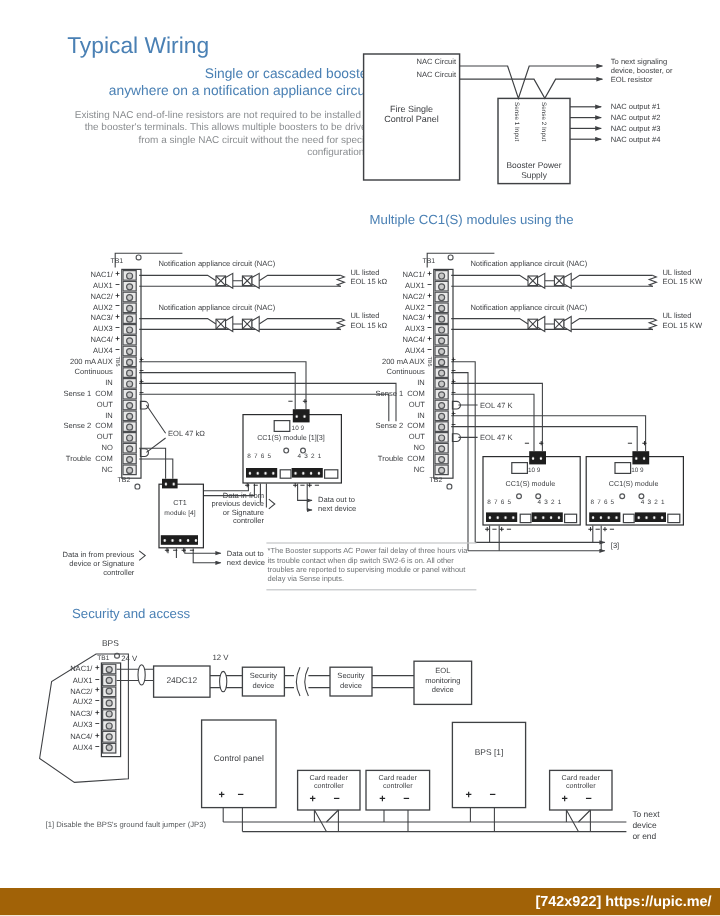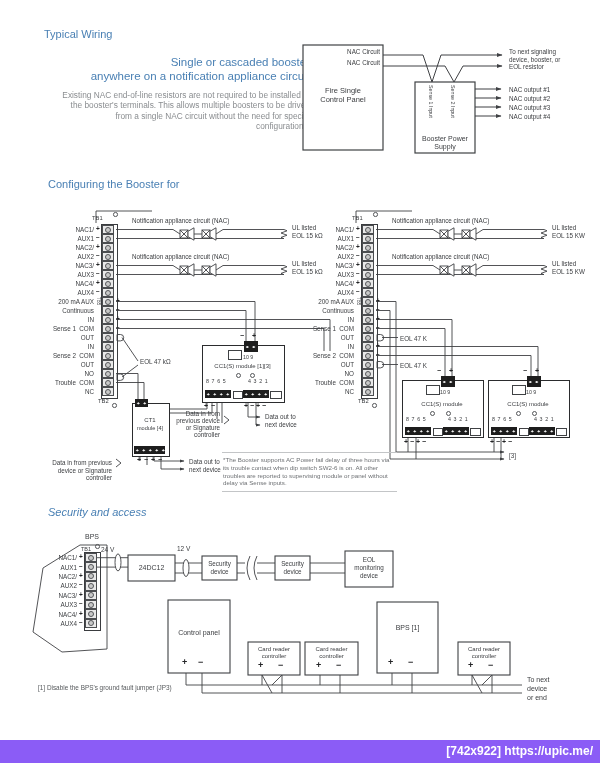--- a/index.html
+++ b/index.html
@@ -25,30 +25,30 @@
   .sec9 .trow{height:9.4px;flex:0 0 9.4px;}
   .tlab{width:62px;text-align:right;font-size:6.3px;color:#3b3d40;white-space:nowrap;line-height:7px;}
   .tsgl,.tsgr{width:8px;text-align:center;font-size:6.5px;font-weight:700;color:#232426;position:relative;top:-1px;}
   .tcell{width:10px;height:7.4px;border:1px solid #4b4d50;background:#e9e9e9;display:flex;
          align-items:center;justify-content:center;flex:0 0 10px;}
   .tcell::after{content:"";width:4px;height:4px;border:1px solid #55575a;border-radius:50%;background:#c9c9c9;}
   .tframe{position:absolute;border:1px solid #3a3c3f;}
   svg{position:absolute;left:0;top:0;overflow:visible;pointer-events:none;}
   .fnote{position:absolute;font-size:6.2px;line-height:7.8px;color:#6e7174;
          border-top:1px solid #c3c5c7;border-bottom:1px solid #c3c5c7;padding:3px 1px 4px 1px;}
-  #wm{position:absolute;left:0;top:740px;width:600px;height:23px;background:#8b5cf6;}
+  #wm{position:absolute;left:0;top:740px;width:600px;height:23px;background:#a16207;}
   #wm span{display:block;text-align:right;padding-right:7px;line-height:23px;font-size:12px;
            font-weight:700;color:#fff;}
 </style>
 </head>
 <body>
 
 <div id="page">
 
-  <span class="abs blue" style="left:44px;top:28px;font-size:11px;">Typical Wiring</span>
+  <span class="abs blue" style="left:56px;top:28px;font-size:19px;">Typical Wiring</span>
   <div class="abs blue ra" style="left:40px;top:55px;width:270px;font-size:11.5px;line-height:14px;">
     <div>Single or cascaded booster</div>
     <div>anywhere on a notification appliance circuit</div>
   </div>
   <div class="abs ra" style="left:60px;top:90px;width:250px;font-size:8.3px;line-height:10.3px;color:#8a8d90;">Existing NAC end-of-line resistors are not required to be installed at the booster's terminals. This allows multiple boosters to be driven from a single NAC circuit without the need for special configurations.</div>
 
   <div class="abs" style="left:300px;top:35px;width:298px;height:135px;">
     <svg width="298" height="135">
       <defs>
           <marker id="m1" markerWidth="7" markerHeight="6" refX="5" refY="2" orient="auto">
@@ -77,23 +77,23 @@
     <span class="lbl vtext" style="left:148px;top:50px;height:52px;font-size:5.3px;">Sense 2 Input</span>
     <span class="lbl ctr" style="left:112px;top:100px;width:66px;font-size:7px;">Booster Power</span>
     <span class="lbl ctr" style="left:112px;top:108px;width:66px;font-size:7px;">Supply</span>
     <span class="lbl" style="left:209px;top:50.5px;">NAC output #1</span>
     <span class="lbl" style="left:209px;top:59.5px;">NAC output #2</span>
     <span class="lbl" style="left:209px;top:68.5px;">NAC output #3</span>
     <span class="lbl" style="left:209px;top:77.5px;">NAC output #4</span>
   </div>
 
   <div class="abs blue" style="left:48px;top:178px;font-size:11px;line-height:13px;">
-    <div>Configuring the Booster for</div>
   </div>
   <div class="abs blue" style="left:308px;top:178px;font-size:11px;line-height:13px;">
+    <div>Multiple CC1(S) modules using the</div>
   </div>
 
   <div class="abs" style="left:40px;top:205px;width:296px;height:300px;">
     <svg width="296" height="300">
       <defs>
           <marker id="m2" markerWidth="7" markerHeight="6" refX="5" refY="2" orient="auto">
             <path d="M0,0L5.5,2L0,4z" fill="#3f4144"></path>
           </marker>
         </defs>
       <g fill="none" stroke="#3f4144" stroke-width="0.9">
@@ -537,21 +537,21 @@
     <span class="sgn" style="left:190px;top:233px;">+</span>
     <span class="sgn" style="left:196px;top:233px;">−</span>
     <span class="sgn" style="left:202px;top:233px;">+</span>
     <span class="sgn" style="left:208px;top:233px;">−</span>
 
     <span class="lbl" style="left:209px;top:247px;">[3]</span>
   </div>
 
   <div class="fnote" style="left:222px;top:452px;width:173px;">*The Booster supports AC Power fail delay of three hours via its trouble contact when dip switch SW2-6 is on. All other troubles are reported to supervising module or panel without delay via Sense inputs.</div>
 
-  <span class="abs blue" style="left:48px;top:506px;font-size:11px;font-style:italic;">Security and access</span>
+  <span class="abs blue" style="left:60px;top:506px;font-size:11px;">Security and access</span>
 
   <div class="abs" style="left:25px;top:525px;width:573px;height:180px;">
     <svg width="573" height="180">
       <defs>
           <marker id="m4" markerWidth="7" markerHeight="6" refX="5" refY="2" orient="auto">
             <path d="M0,0L5.5,2L0,4z" fill="#3f4144"></path>
           </marker>
         </defs>
       <g fill="none" stroke="#3f4144" stroke-width="0.9">
         <path d="M55,20 L82,20 L82,124 L37,127 L8,107 L18,43 Z"></path>

